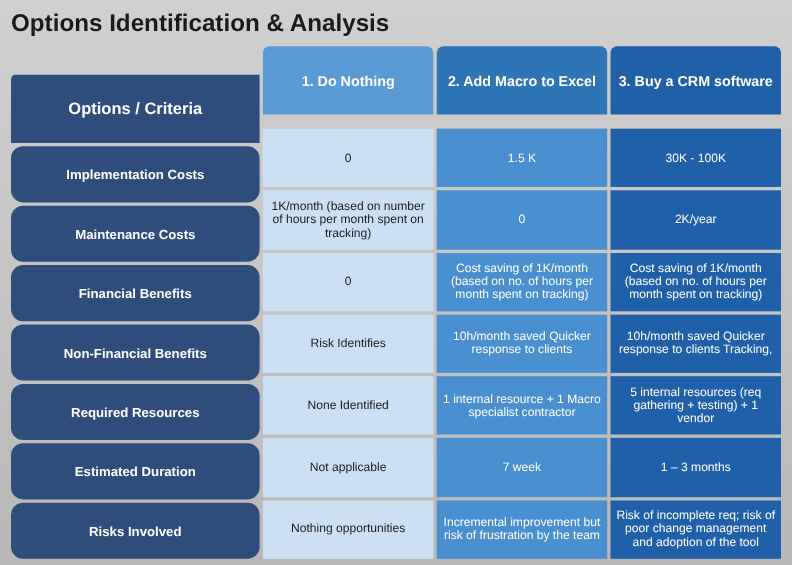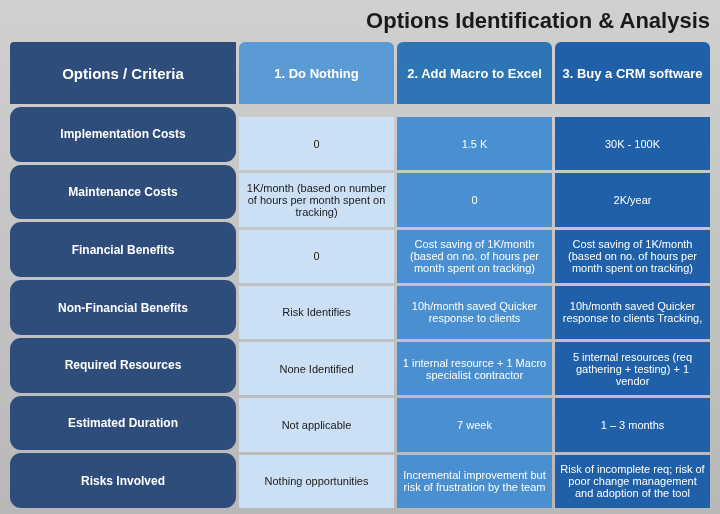--- a/index.html
+++ b/index.html
@@ -14,21 +14,21 @@
     .page-wrapper {
       width: 720px;
       height: 514px;
       background: linear-gradient(to bottom, #d0d0d0, #b8b8b8);
       display: flex;
       flex-direction: column;
       padding: 8px 10px 6px 10px;
     }
 
     .page-title {
-      text-align: right;
+      text-align: left;
       font-size: 22px;
       font-weight: bold;
       color: #1a1a1a;
       margin-bottom: 8px;
       font-family: Arial, sans-serif;
     }
 
     
     .grid-outer {
       display: flex;
@@ -75,20 +75,21 @@
       background: #2e4d7b;
       color: white;
       font-weight: bold;
       font-size: 15px;
       text-align: right;
       display: flex;
       align-items: center;
       justify-content: center;
       height: 62px;
       border-radius: 4px 0 0 0;
+      margin-top: 26px;
     }
 
     .criteria-cell {
       background: #2e4d7b;
       color: white;
       font-weight: bold;
       font-size: 12px;
       text-align: center;
       display: flex;
       align-items: center;

